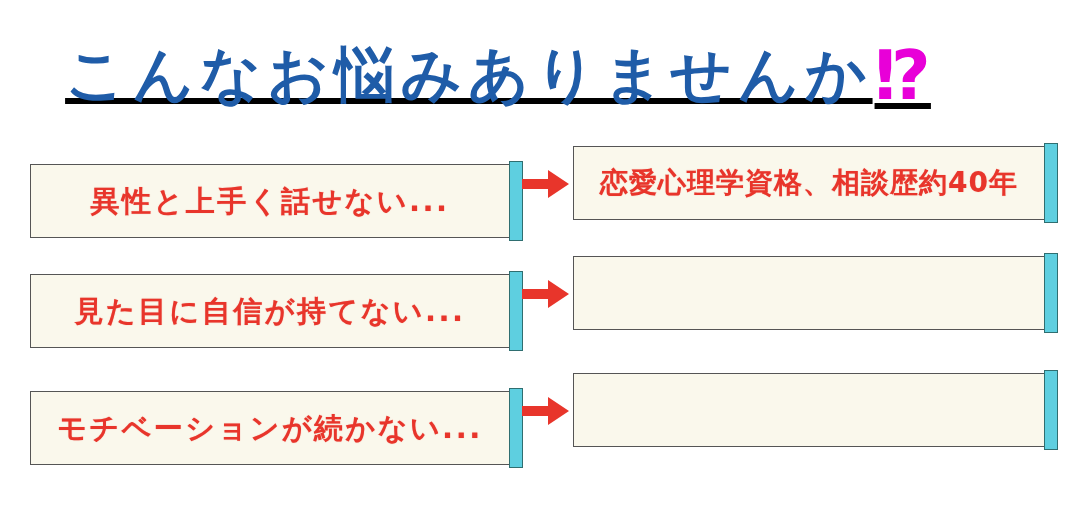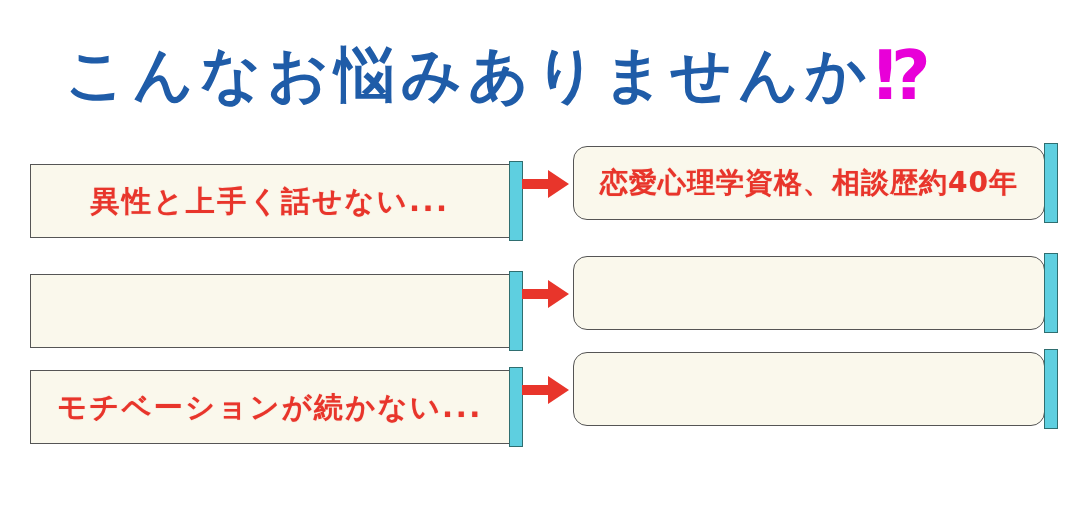--- a/index.html
+++ b/index.html
@@ -19,20 +19,21 @@
   #headline {
     position: absolute;
     left: 0;
     top: 24px;
     width: 996px;
     height: 100px;
     display: flex;
     align-items: center;
     justify-content: center;
     white-space: nowrap;
+    text-decoration: underline;
   }
   .headline-main {
     font-size: 60px;
     font-weight: 700;
     color: #1f5ca8;
     letter-spacing: 6px;
     line-height: 1;
   }
   .headline-mark {
     font-size: 68px;
@@ -46,21 +47,21 @@
 
   
   .row {
     position: absolute;
     left: 0;
     width: 1080px;
     height: 82px;
   }
   #row-1 { top: 146px; }
   #row-2 { top: 256px; }
-  #row-3 { top: 352px; }
+  #row-3 { top: 373px; }
 
   
   .card {
     position: absolute;
     top: 0;
     height: 74px;
     box-sizing: border-box;
     background: #faf8ec;
     border: 1px solid #555555;
     display: flex;
@@ -105,21 +106,20 @@
   
   .card-left {
     left: 30px;
     width: 480px;
     margin-top: 18px;
   }
   
   .card-right {
     left: 573px;
     width: 472px;
-    border-radius: 14px;
   }
   .card-right .card-text {
     font-size: 28px;
     letter-spacing: 1px;
   }
 
   
   .arrow {
     position: absolute;
     left: 522px;
@@ -150,20 +150,21 @@
   </div>
 
   <div class="card card-right">
     <span class="card-text">恋愛心理学資格、相談歴約40年</span>
     <span class="accent-bar"></span>
   </div>
 </div>
 
 <div class="row" id="row-2">
   <div class="card card-left">
+    <span class="card-text">見た目に自信が持てない...</span>
     <span class="accent-bar"></span>
   </div>
 
   <div class="arrow">
     <svg width="48" height="30" viewBox="0 0 48 30">
       <path d="M0 10 L26 10 L26 1 L47 15 L26 29 L26 20 L0 20 Z" fill="#e8352b"></path>
     </svg>
   </div>
 
   <div class="card card-right">

